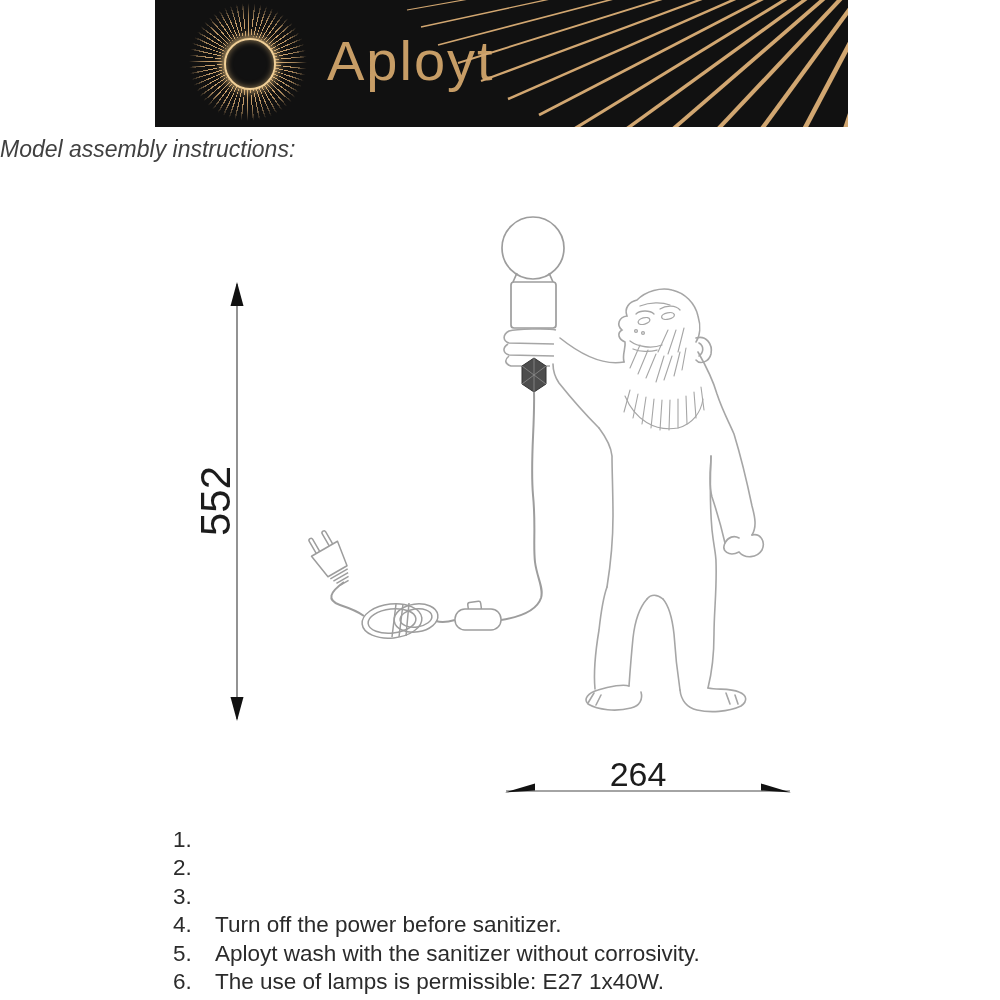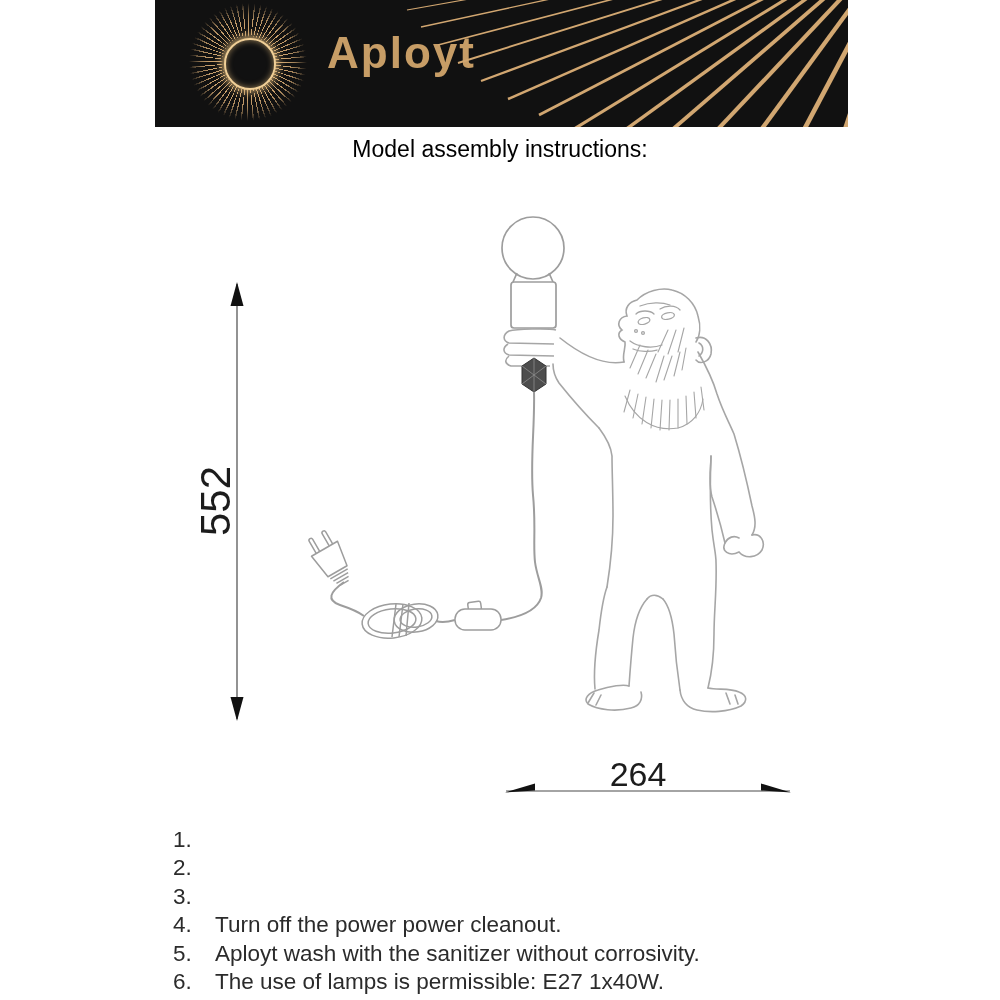--- a/index.html
+++ b/index.html
@@ -17,28 +17,28 @@
     background:repeating-conic-gradient(rgba(212,169,115,.95) 0deg 1.4deg, rgba(0,0,0,0) 1.4deg 6deg);
     -webkit-mask:radial-gradient(circle, transparent 0 25px, #000 27px 38px, rgba(0,0,0,.75) 47px, transparent 59px);
             mask:radial-gradient(circle, transparent 0 25px, #000 27px 38px, rgba(0,0,0,.75) 47px, transparent 59px);
   }
   .sunburst-ring{
     position:absolute;left:69px;top:38px;width:48px;height:48px;border-radius:50%;
     border:2px solid #f0cf97;box-shadow:0 0 9px 2px rgba(233,193,128,.85), inset 0 0 6px rgba(233,193,128,.6);
     background:#111111;
   }
   .brand{
-    position:absolute;left:172px;top:28px;color:#c79d66;font-size:44px;
-    letter-spacing:2px;font-weight:700;
+    position:absolute;left:172px;top:28px;color:#c79d66;font-size:56px;
+    letter-spacing:2px;font-weight:400;
   }
   .corner-rays{position:absolute;left:0;top:0;}
   
   .title-block{
-    position:absolute;left:0;top:134px;width:1000px;text-align:center;
-    color:#000000;font-size:23px;line-height:30px;
+    position:absolute;left:0;top:134px;width:1000px;
+    color:#404040;font-size:23px;line-height:30px;font-style:italic;
   }
   
   .diagram{position:absolute;left:0;top:0;}
   .dim-label{font-family:"Liberation Sans",sans-serif;fill:#1c1c1c;}
   
   .instructions{
     position:absolute;left:173px;top:826px;width:680px;
     color:#2b2b2b;font-size:22.5px;line-height:28.4px;
   }
   .instr-row{display:flex;}
@@ -198,21 +198,21 @@
       <span class="instr-num">1.</span>
     </div>
     <div class="instr-row">
       <span class="instr-num">2.</span>
     </div>
     <div class="instr-row">
       <span class="instr-num">3.</span>
     </div>
     <div class="instr-row">
       <span class="instr-num">4.</span>
-      <span>Turn off the power power cleanout.</span>
+      <span>Turn off the power before sanitizer.</span>
     </div>
     <div class="instr-row">
       <span class="instr-num">5.</span>
       <span>Aployt wash with the sanitizer without corrosivity.</span>
     </div>
     <div class="instr-row">
       <span class="instr-num">6.</span>
       <span>The use of lamps is permissible: E27 1x40W.</span>
     </div>
   </div>

